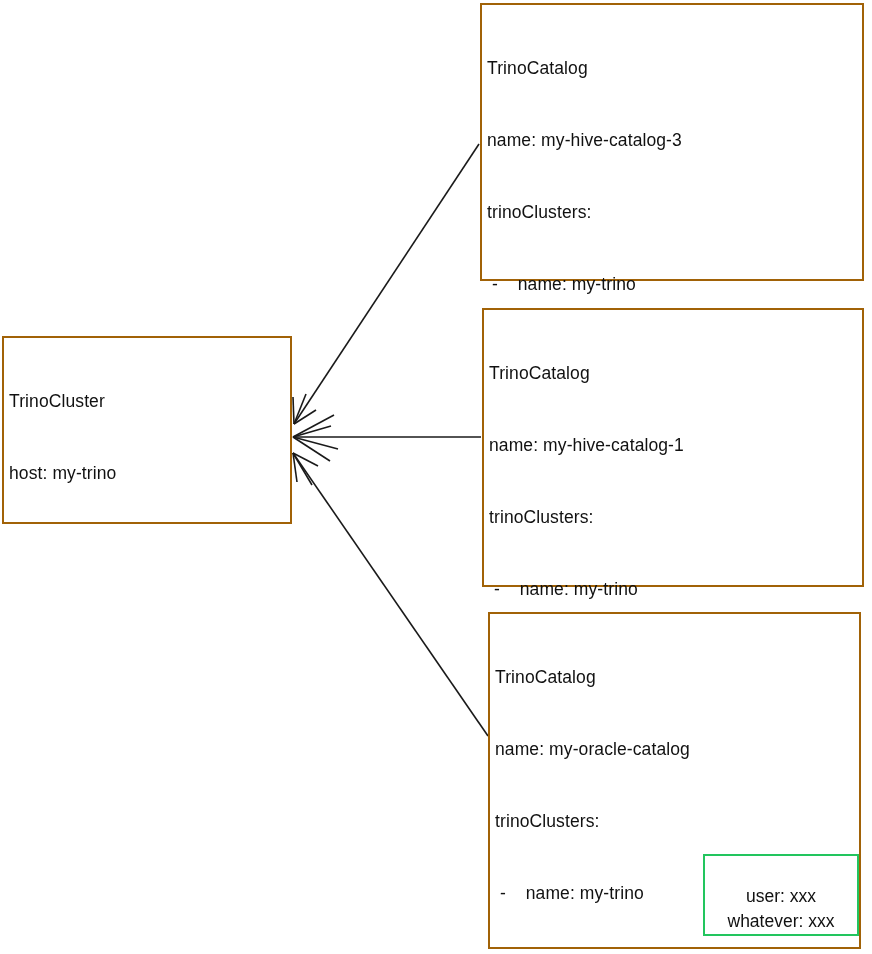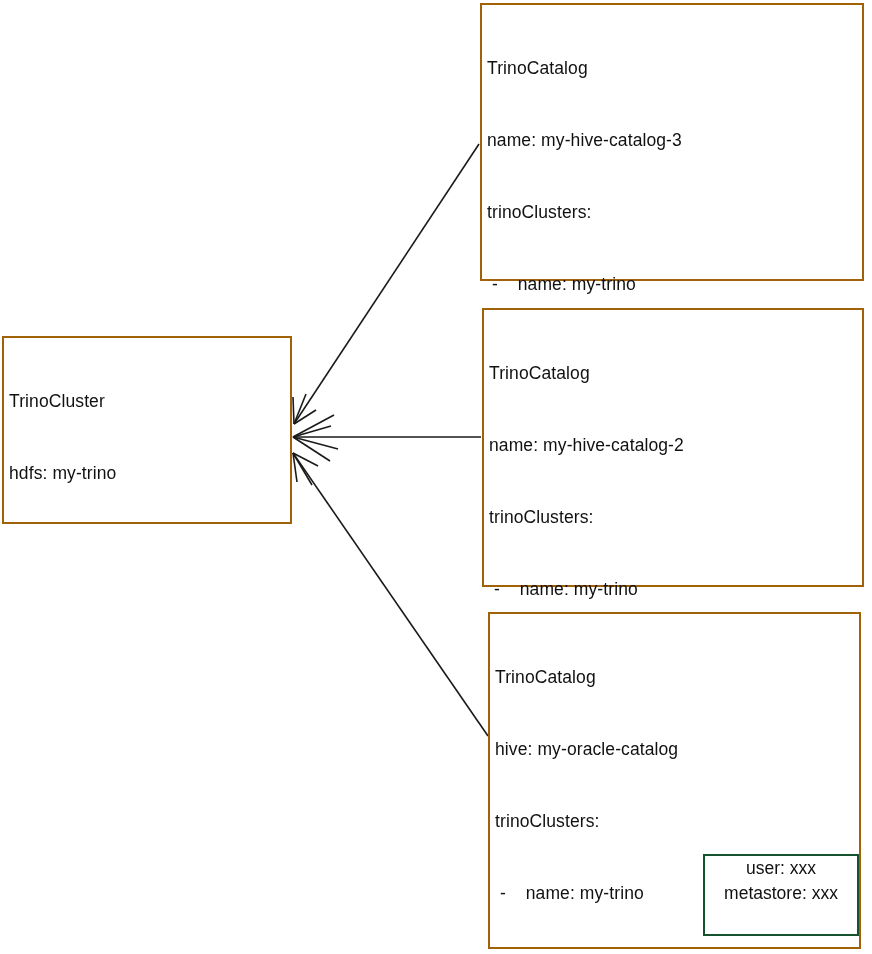--- a/index.html
+++ b/index.html
@@ -31,26 +31,26 @@
     white-space: pre;
     letter-spacing: 0.1px;
   }
   .yaml-line {
     white-space: pre;
     display: block;
   }
   .cred-box {
     position: absolute;
     box-sizing: border-box;
-    border: 2px solid #14532d;
+    border: 2px solid #22c55e;
     background: #ffffff;
     display: flex;
     flex-direction: column;
     align-items: center;
-    justify-content: flex-start;
+    justify-content: flex-end;
   }
   .cred-line {
     font-size: 17.5px;
     line-height: 25px;
     color: #111111;
     white-space: pre;
   }
   svg.edges {
     position: absolute;
     left: 0;
@@ -92,61 +92,61 @@
     <g>
       <line x1="760" y1="818" x2="787" y2="855" stroke="#1a1a1a" stroke-width="1.6"></line>
       <line x1="787" y1="855" x2="772" y2="835" stroke="#1a1a1a" stroke-width="1.6"></line>
       <line x1="787" y1="855" x2="784" y2="830" stroke="#1a1a1a" stroke-width="1.6"></line>
     </g>
   </svg>
 
   <div class="entity-box" style="left:2px; top:336px; width:290px; height:188px;">
     <div class="yaml-block">
       <span class="yaml-line">TrinoCluster</span>
-      <span class="yaml-line">hdfs: my-trino</span>
+      <span class="yaml-line">host: my-trino</span>
     </div>
   </div>
 
   <div class="entity-box" style="left:480px; top:3px; width:384px; height:278px;">
     <div class="yaml-block">
       <span class="yaml-line">TrinoCatalog</span>
       <span class="yaml-line">name: my-hive-catalog-3</span>
       <span class="yaml-line">trinoClusters:</span>
       <span class="yaml-line"> -    name: my-trino</span>
       <span class="yaml-line">hive:</span>
       <span class="yaml-line">   s3: # S3ConnnectionSpec</span>
       <span class="yaml-line">      inline:</span>
       <span class="yaml-line">         host: minio</span>
       <span class="yaml-line">   metastore: # whatever</span>
     </div>
   </div>
 
   <div class="entity-box" style="left:482px; top:308px; width:382px; height:279px;">
     <div class="yaml-block">
       <span class="yaml-line">TrinoCatalog</span>
-      <span class="yaml-line">name: my-hive-catalog-2</span>
+      <span class="yaml-line">name: my-hive-catalog-1</span>
       <span class="yaml-line">trinoClusters:</span>
       <span class="yaml-line"> -    name: my-trino</span>
       <span class="yaml-line">hive:</span>
       <span class="yaml-line">   hdfs:</span>
       <span class="yaml-line">      # TBD</span>
       <span class="yaml-line">   metastore: # whatever</span>
     </div>
   </div>
 
   <div class="entity-box" style="left:488px; top:612px; width:373px; height:337px;">
     <div class="yaml-block">
       <span class="yaml-line">TrinoCatalog</span>
-      <span class="yaml-line">hive: my-oracle-catalog</span>
+      <span class="yaml-line">name: my-oracle-catalog</span>
       <span class="yaml-line">trinoClusters:</span>
       <span class="yaml-line"> -    name: my-trino</span>
       <span class="yaml-line">oracle:</span>
       
       
     </div>
   </div>
 
   <div class="cred-box" style="left:703px; top:854px; width:156px; height:82px;">
     <span class="cred-line">user: xxx</span>
-    <span class="cred-line">metastore: xxx</span>
+    <span class="cred-line">whatever: xxx</span>
   </div>
 
 </div>
 
 </body></html>

